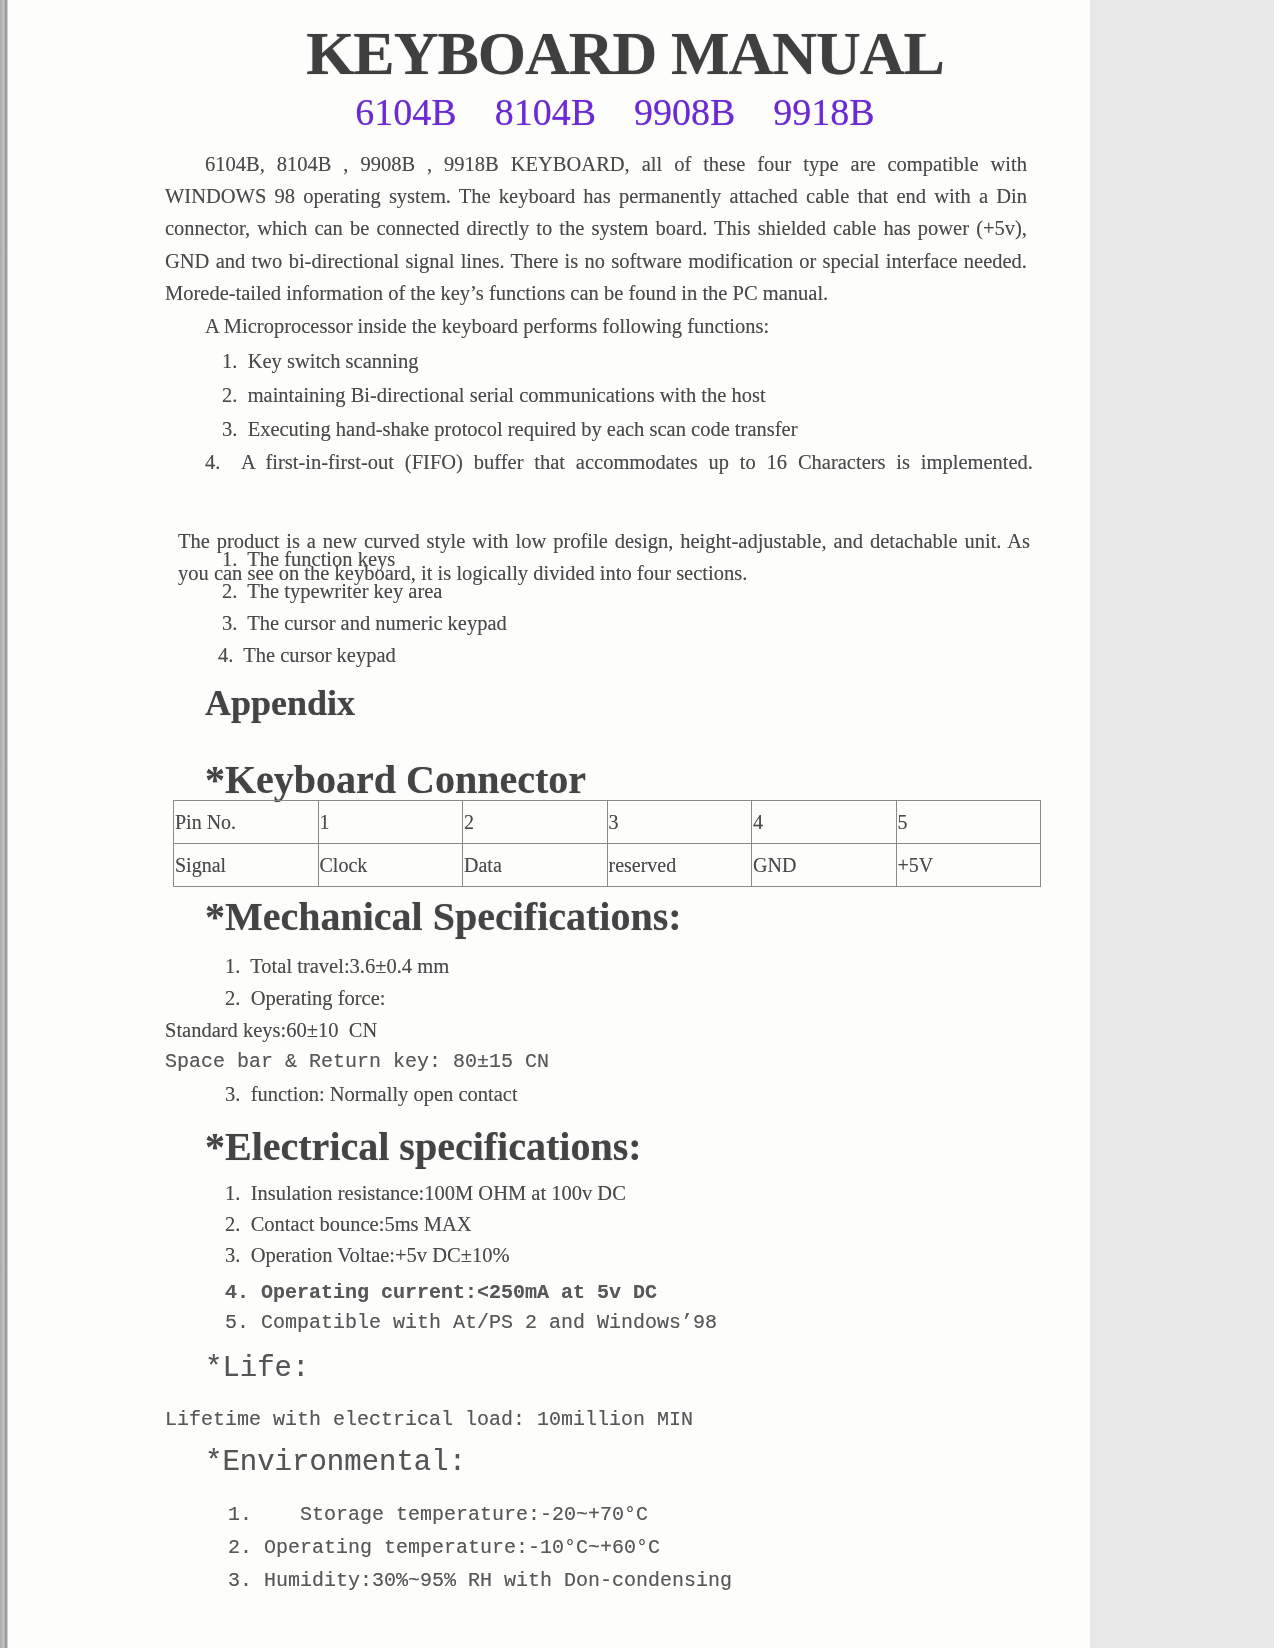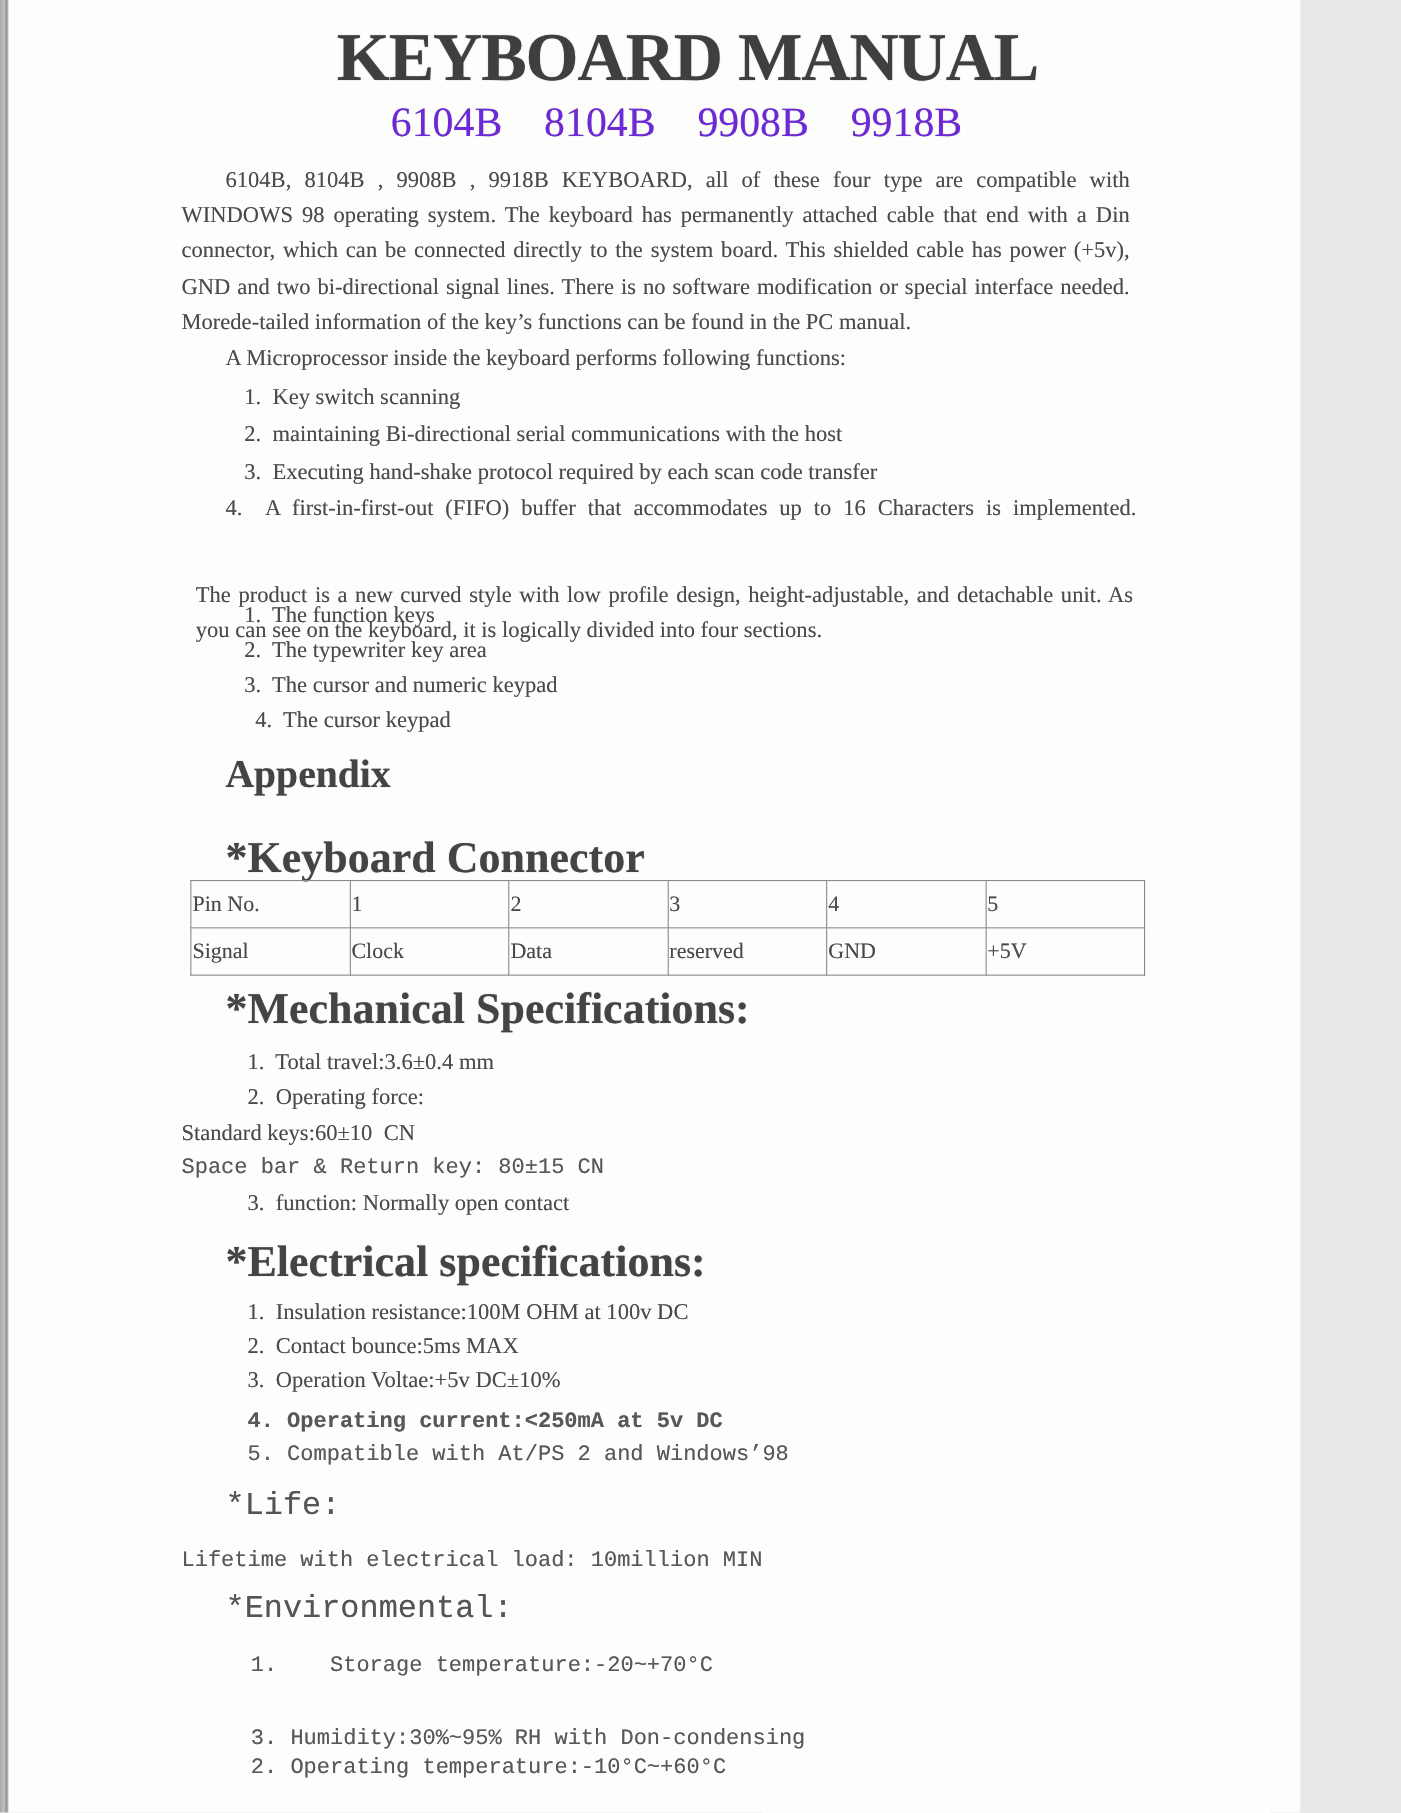--- a/index.html
+++ b/index.html
@@ -1,18 +1,18 @@
 <!DOCTYPE html>
 <html><head>
 <meta charset="utf-8">
 <style>
   html,body{margin:0;padding:0;background:#e8e8e8;}
   .page{
     position:relative;
-    width:1182px;height:1648px;
+    width:1090px;height:1648px;
     background:#fdfdfc;
     overflow:hidden;
     font-family:"Liberation Serif","DejaVu Serif",serif;
     color:#474747;
   }
   .scan-edge{
     position:absolute;left:0;top:0;width:8px;height:1648px;
     background:linear-gradient(to right,#a8a8a8 0%,#c2c2c2 45%,#8f8f8f 78%,#e9e9e9 100%);
   }
   .title{
@@ -90,21 +90,21 @@
   <div class="line" style="top:349px;left:222px;">1.  Key switch scanning</div>
   <div class="line" style="top:383px;left:222px;">2.  maintaining Bi-directional serial communications with the host</div>
   <div class="line" style="top:417px;left:222px;">3.  Executing hand-shake protocol required by each scan code transfer</div>
   <div class="line stretch" style="top:450px;left:205px;">4.  A first-in-first-out (FIFO) buffer that accommodates up to 16 Characters is implemented.</div>
 
   <p class="para product">The product is a new curved style with low profile design, height-adjustable, and detachable unit. As you can see on the keyboard, it is logically divided into four sections.</p>
 
   <div class="line" style="top:547px;left:222px;">1.  The function keys</div>
   <div class="line" style="top:579px;left:222px;">2.  The typewriter key area</div>
   <div class="line" style="top:611px;left:222px;">3.  The cursor and numeric keypad</div>
-  <div class="line" style="top:643px;left:232px;">4.  The cursor keypad</div>
+  <div class="line" style="top:643px;left:218px;">4.  The cursor keypad</div>
 
   <h2 class="h-serif appendix" style="top:682px;left:205px;">Appendix</h2>
 
   <h3 class="h-serif h2" style="top:756px;left:205px;">*Keyboard Connector</h3>
 
   <table class="conn">
     <tbody>
       <tr>
         <td>Pin No.</td>
         <td>1</td>
@@ -136,15 +136,15 @@
   <div class="line" style="top:1212px;left:225px;">2.  Contact bounce:5ms MAX</div>
   <div class="line" style="top:1243px;left:225px;">3.  Operation Voltae:+5v DC±10%</div>
   <div class="line mono" style="top:1281px;left:225px;font-weight:bold;">4. Operating current:&lt;250mA at 5v DC</div>
   <div class="line mono" style="top:1311px;left:225px;">5. Compatible with At/PS 2 and Windows’98</div>
 
   <h3 class="h-mono" style="top:1352px;left:205px;">*Life:</h3>
   <div class="line mono" style="top:1408px;left:165px;">Lifetime with electrical load: 10million MIN</div>
 
   <h3 class="h-mono" style="top:1446px;left:205px;">*Environmental:</h3>
   <div class="line mono" style="top:1503px;left:228px;">1.    Storage temperature:-20~+70°C</div>
-  <div class="line mono" style="top:1596px;left:228px;text-align:center;">2. Operating temperature:-10°C~+60°C</div>
+  <div class="line mono" style="top:1536px;left:228px;text-align:center;">2. Operating temperature:-10°C~+60°C</div>
   <div class="line mono" style="top:1569px;left:228px;">3. Humidity:30%~95% RH with Don-condensing</div>
 </div>
 
 </body></html>

